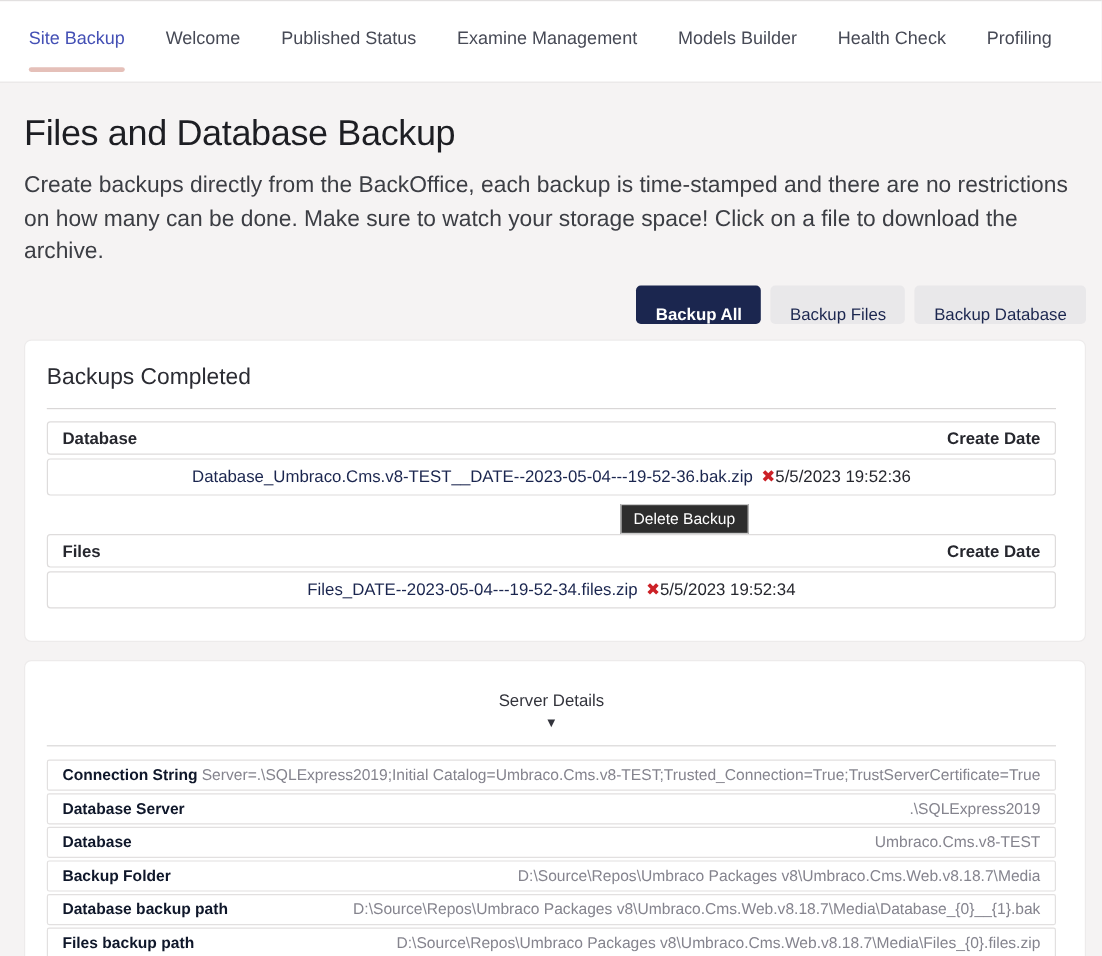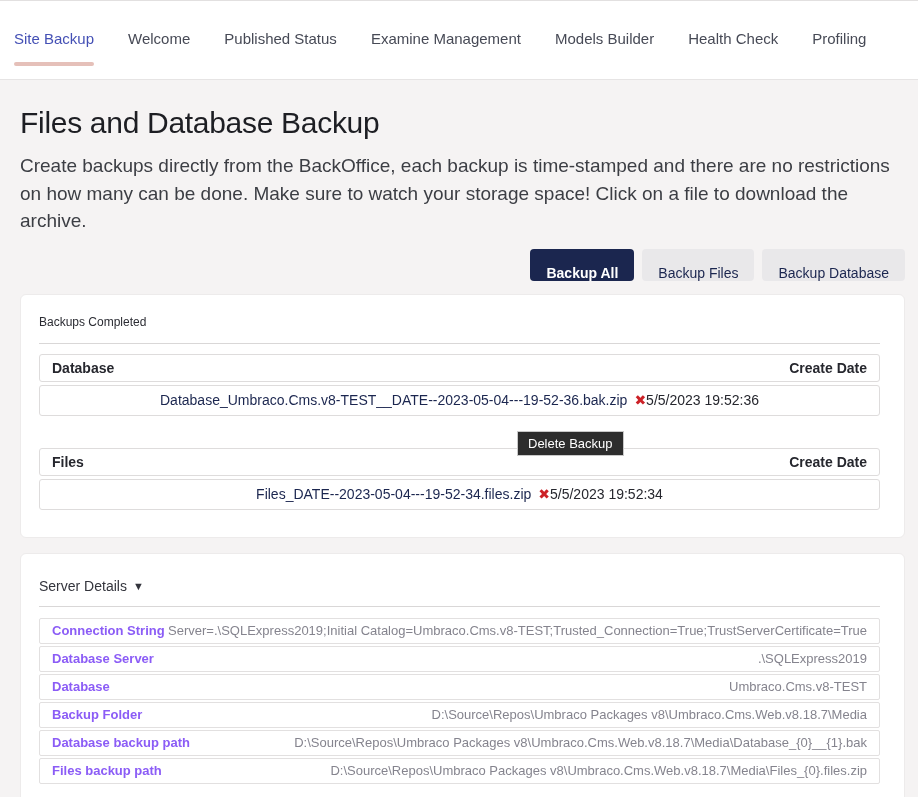--- a/index.html
+++ b/index.html
@@ -8,25 +8,25 @@
     font-family: "Liberation Sans", "DejaVu Sans", sans-serif;
     background: #f5f3f3;
     color: #3c3e44;
     overflow: hidden;
     border-top: 1px solid #e2e0e0;
   }
 
   
   .tabbar {
     background: #fff;
-    height: 79px;
+    height: 68px;
     border-bottom: 1px solid #e6e4e4;
     display: flex;
     align-items: center;
-    padding-left: 14px;
+    padding-left: 24px;
   }
   .tab {
     font-size: 15px;
     color: #474a56;
     margin-right: 34px;
     height: 61px;
     line-height: 58px;
     position: relative;
     cursor: pointer;
     white-space: nowrap;
@@ -85,21 +85,21 @@
     border: 1px solid #edebeb;
     border-radius: 6px;
     margin: 0 13px 0 20px;
   }
   .panel-backups {
     margin-top: 13px;
     position: relative;
     padding: 20px 24px 24px 18px;
   }
   .panel-heading {
-    font-size: 12px;
+    font-size: 19px;
     font-weight: 400;
     color: #2b2c33;
     margin-bottom: 14px;
   }
   .rule {
     border: none;
     border-top: 1px solid #d9d7d7;
     margin: 0 0 10px 0;
   }
 
@@ -149,35 +149,36 @@
     padding: 24px 24px 20px 18px;
   }
   .server-toggle {
     display: flex;
     align-items: center;
     gap: 6px;
     font-size: 14px;
     color: #33343c;
     cursor: pointer;
     margin-bottom: 12px;
+    flex-direction: column;
   }
   .caret { font-size: 11px; color: #33343c; }
   .details { margin-top: 11px; }
   .drow {
     display: flex;
     justify-content: space-between;
     align-items: center;
     border: 1px solid #e2e0e0;
     border-radius: 2px;
     padding: 0 12px;
     height: 26px;
     margin-bottom: 2px;
     font-size: 13px;
   }
-  .dlabel { font-weight: bold; color: #8b5cf6; white-space: nowrap; }
+  .dlabel { font-weight: bold; color: #0f172a; white-space: nowrap; }
   .dvalue { color: #85848e; text-align: right; white-space: nowrap; overflow: hidden; }
 </style>
 </head>
 <body>
 
 <nav class="tabbar" id="tabbar">
     <span class="tab active">Site Backup</span>
     <span class="tab">Welcome</span>
     <span class="tab">Published Status</span>
     <span class="tab">Examine Management</span>

